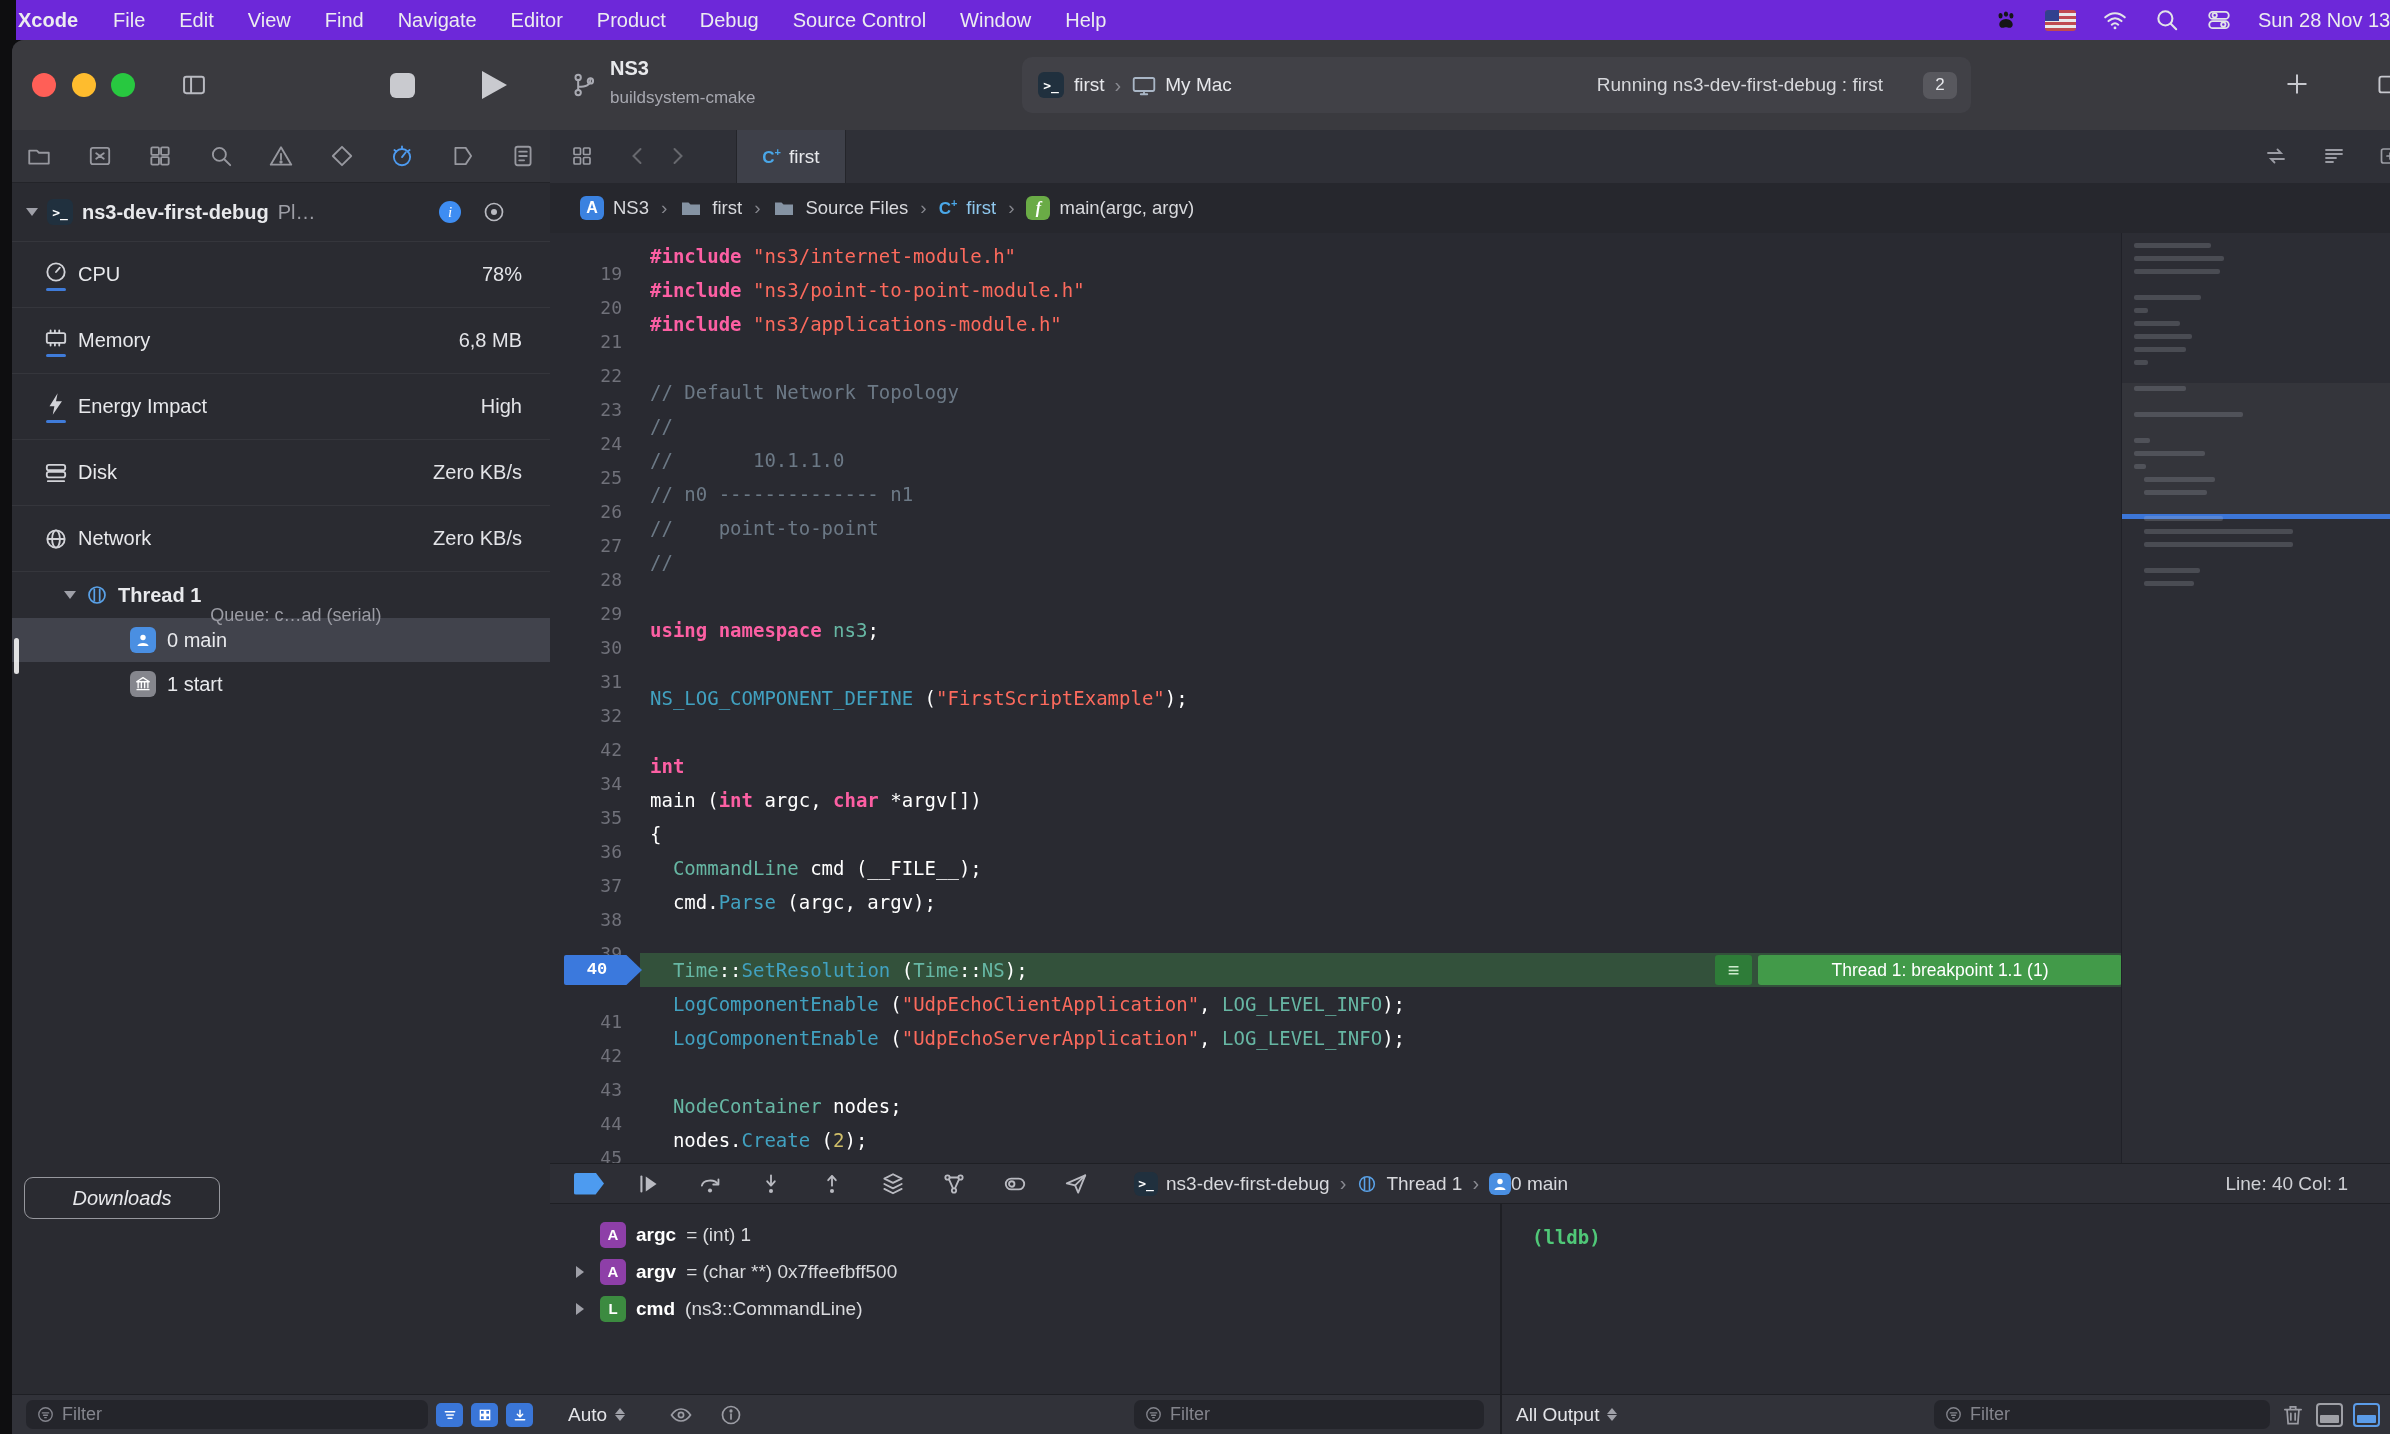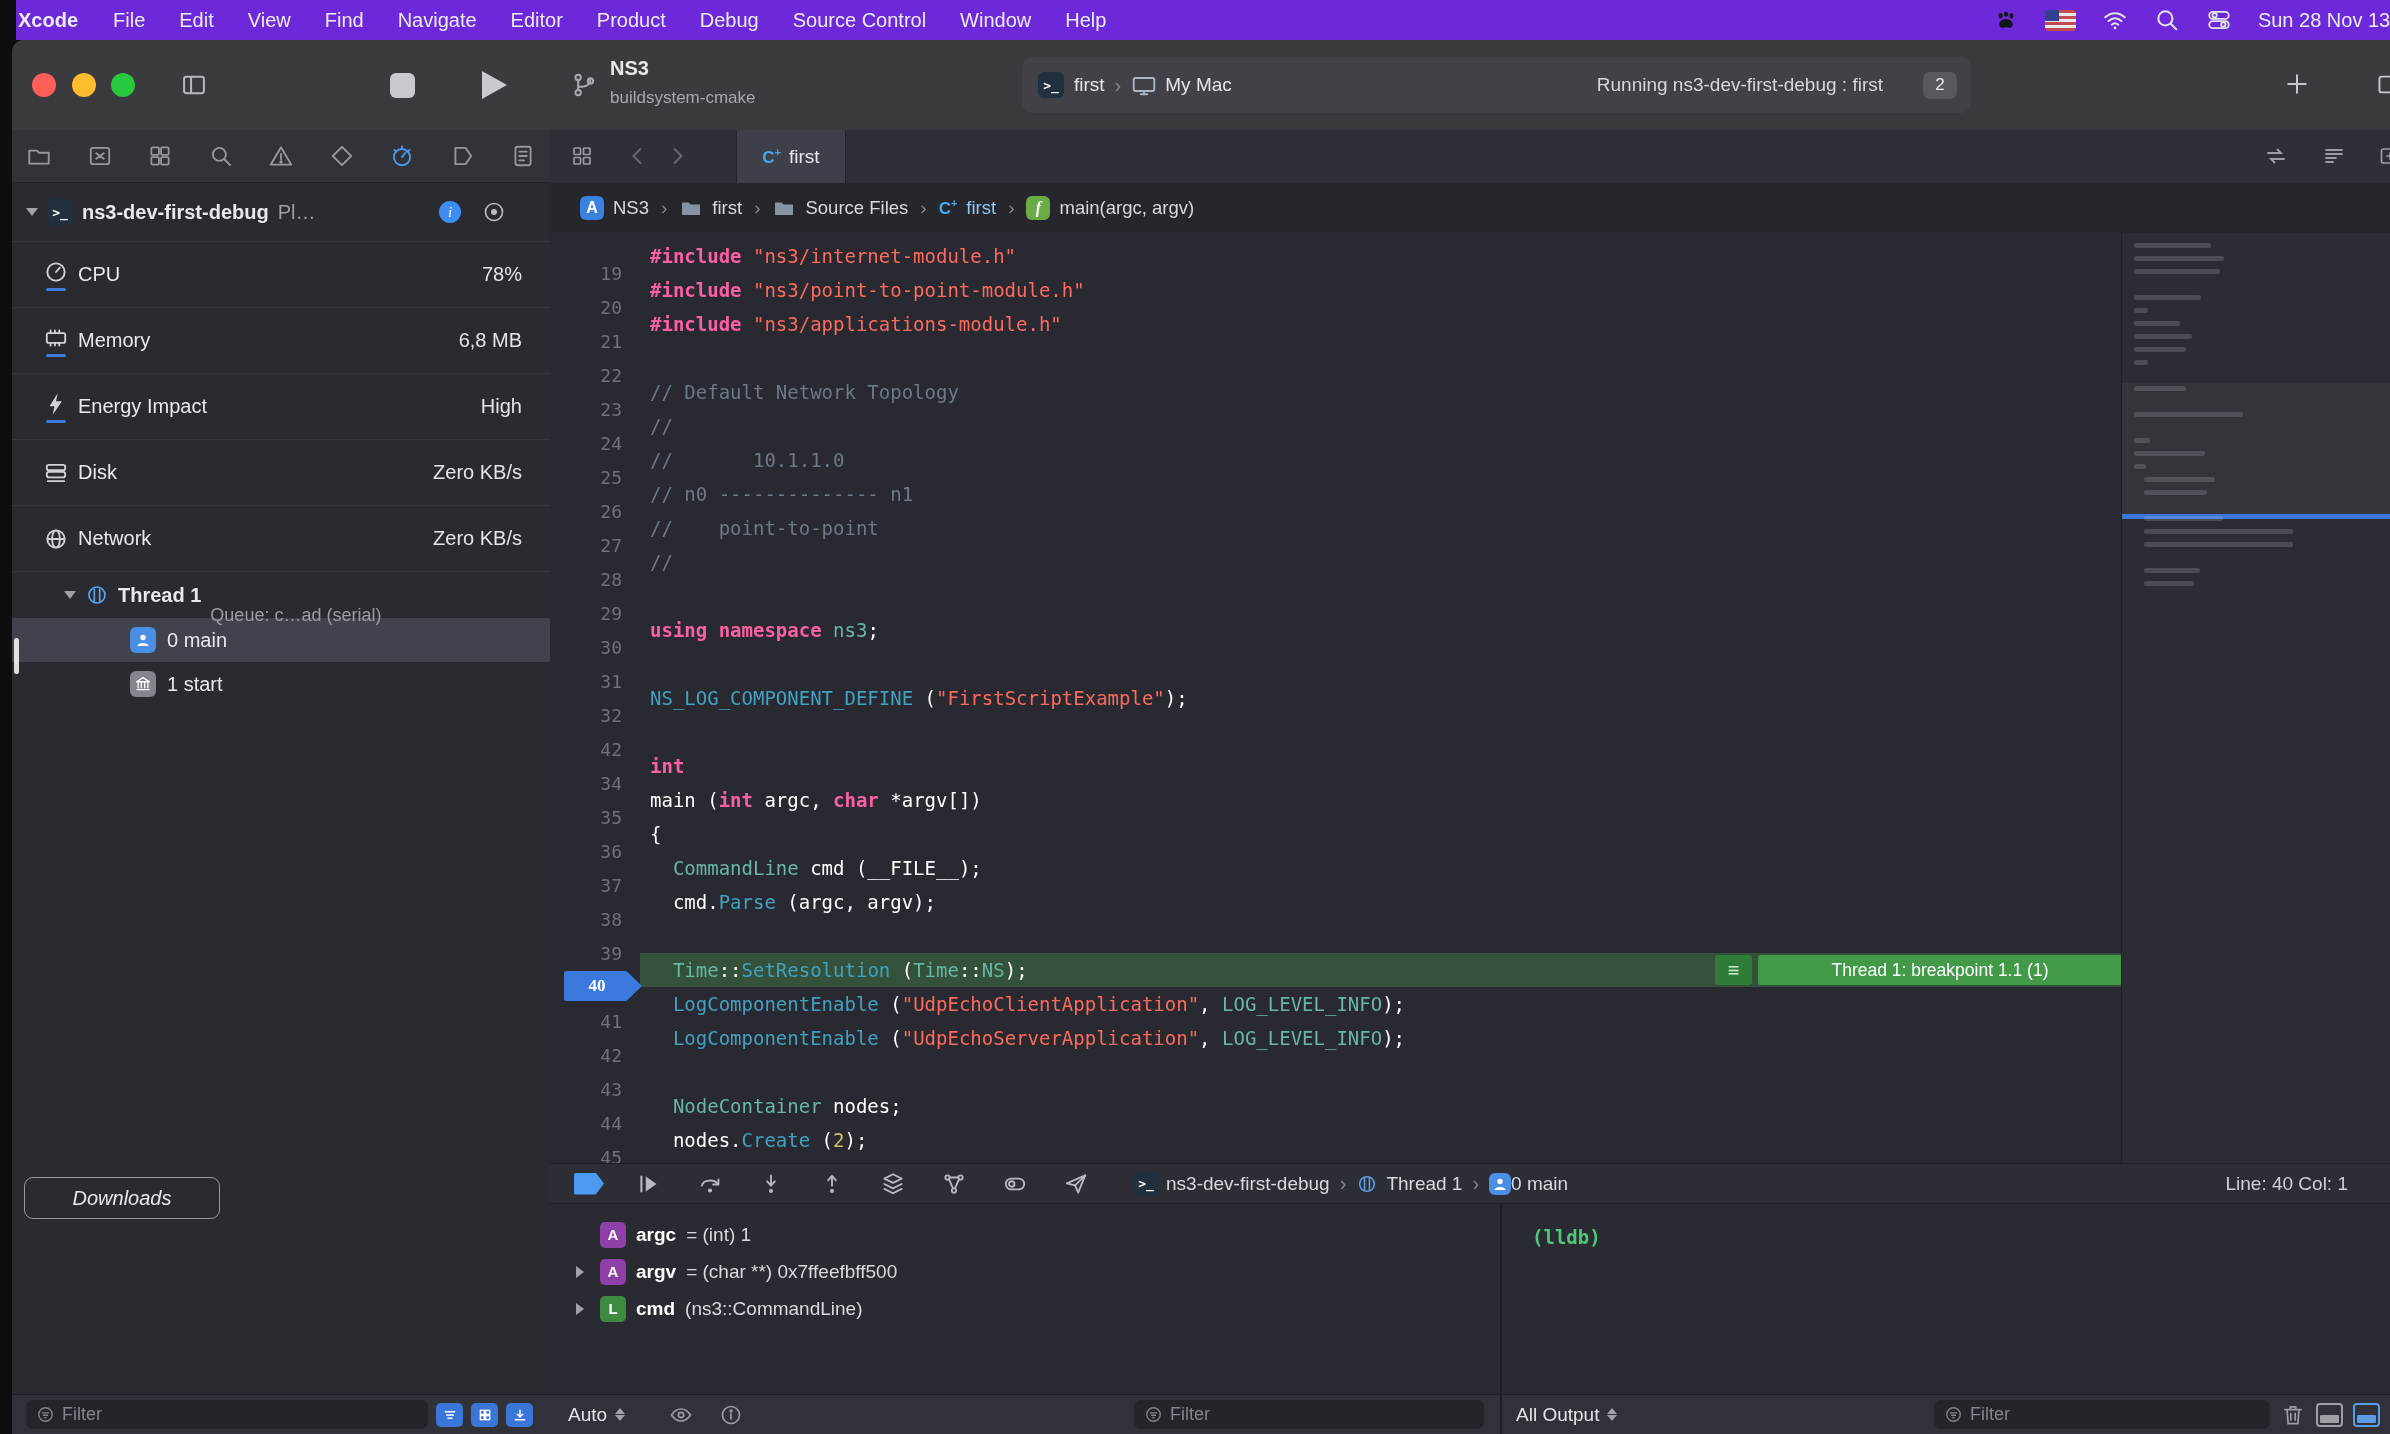--- a/index.html
+++ b/index.html
@@ -111,24 +111,24 @@
   .code-text{position:absolute;left:100px;top:0;white-space:pre;
     font-family:"DejaVu Sans Mono",monospace;font-size:19px;}
   .c-kw{color:#fc5fa3;font-weight:700;}
   .c-str{color:#fc6a5d;}
   .c-cmt{color:#6c7986;}
   .c-type{color:#67b7a4;}
   .c-fn{color:#41a1c0;}
   .c-num{color:#d0bf69;}
   .c-pl{color:#ffffff;}
   .cur-bg{position:absolute;left:90px;width:1482px;top:0;height:34px;background:#33513b;}
-  .bp-arrow{position:absolute;left:14px;top:18px;width:78px;height:30px;background:#3b79dd;border-radius:2px;
+  .bp-arrow{position:absolute;left:14px;top:2px;width:78px;height:30px;background:#3b79dd;border-radius:2px;
     clip-path:polygon(0 0,80% 0,100% 50%,80% 100%,0 100%);
     color:#fff;font-size:17px;font-weight:700;text-align:center;line-height:30px;
-    font-family:Liberation Serif, serif;padding-right:12px;box-sizing:border-box;}
+    font-family:Liberation Mono, monospace;padding-right:12px;box-sizing:border-box;}
   .bp-eqbox{position:absolute;left:1165px;top:2px;width:37px;height:30px;background:#2e7c38;border-radius:3px;
     color:#cdeacd;display:flex;align-items:center;justify-content:center;font-size:20px;}
   .bp-badge{position:absolute;left:1208px;top:2px;width:364px;height:30px;background:#429a49;border-radius:3px;
     color:#fff;display:flex;align-items:center;justify-content:center;font-size:17.5px;box-sizing:border-box;}
   #minimap{position:absolute;right:0;top:0;bottom:0;width:268px;background:#2c2d34;border-left:1px solid #202128;}
   .mm-band{position:absolute;left:0;right:0;top:150px;height:133px;background:rgba(255,255,255,.04);}
   .mm-line{position:absolute;height:5px;border-radius:2px;background:rgba(195,200,210,.20);}
   .mm-bp{position:absolute;left:0;right:0;top:281px;height:5px;background:#3c76d8;}
   
   #debugbar{position:absolute;left:0;right:0;bottom:230px;height:41px;background:#2d2e35;

